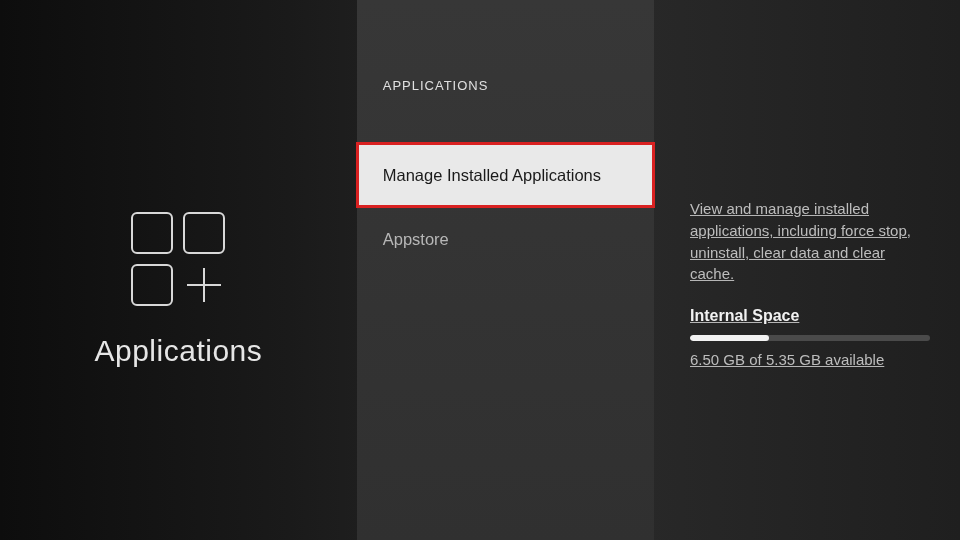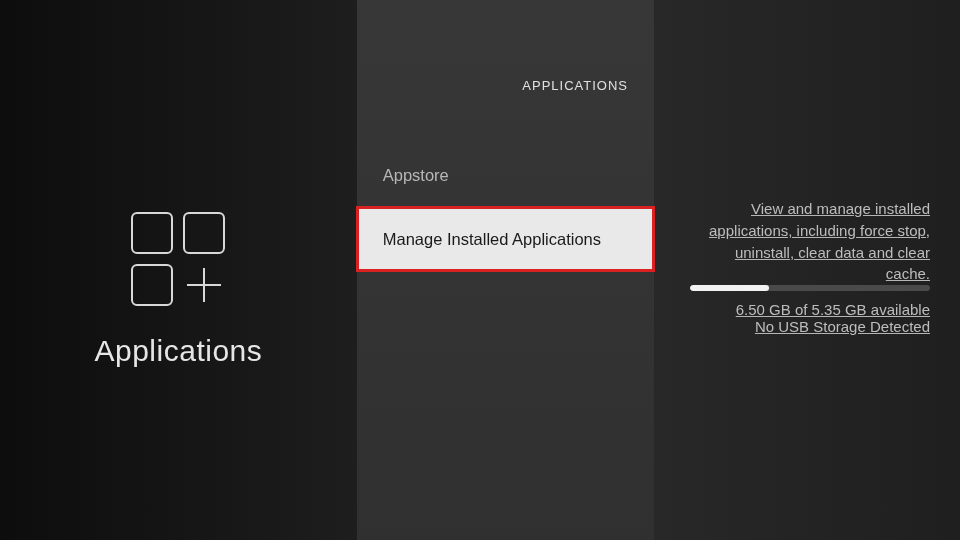--- a/index.html
+++ b/index.html
@@ -1,15 +1,15 @@
 <!DOCTYPE html>
 <html><head>
 <meta charset="utf-8">
 <style>
-  * { box-sizing: border-box; margin: 0; padding: 0; text-align: right; }
+  * { box-sizing: border-box; margin: 0; padding: 0; }
   html, body { width: 960px; height: 540px; overflow: hidden; font-family: -apple-system, BlinkMacSystemFont, "Segoe UI", Arial, sans-serif; }
   body {
     display: flex;
     background: linear-gradient(to right, #0d0d0d 0%, #1a1a1a 30%, #2a2a2a 60%, #1f1f1f 100%);
     color: #cfcfcf;
   }
 
   
   .left-panel {
     width: 360px;
@@ -130,30 +130,30 @@
     <div class="sq"></div>
     <div class="sq"></div>
     <div class="sq"></div>
     <div class="plus"></div>
   </div>
   <div class="left-title">Applications</div>
 </div>
 
 <div class="middle-panel">
   <div class="middle-header">APPLICATIONS</div>
+  <div class="menu-item selected">
+    <span>Manage Installed Applications</span>
+  </div>
   <div class="menu-item">
     <span>Appstore</span>
-  </div>
-  <div class="menu-item selected">
-    <span>Manage Installed Applications</span>
   </div>
 </div>
 
 <div class="right-panel">
   <div class="detail-desc">View and manage installed applications, including force stop, uninstall, clear data and clear cache.</div>
 
+  <div class="section-title">Internal Space</div>
   <div class="progress-outer">
     <div class="progress-inner" style="width:33%"></div>
   </div>
   <div class="storage-line">6.50 GB of 5.35 GB available</div>
 
-  <div class="storage-line">No USB Storage Detected</div>
 </div>
 
 </body></html>

